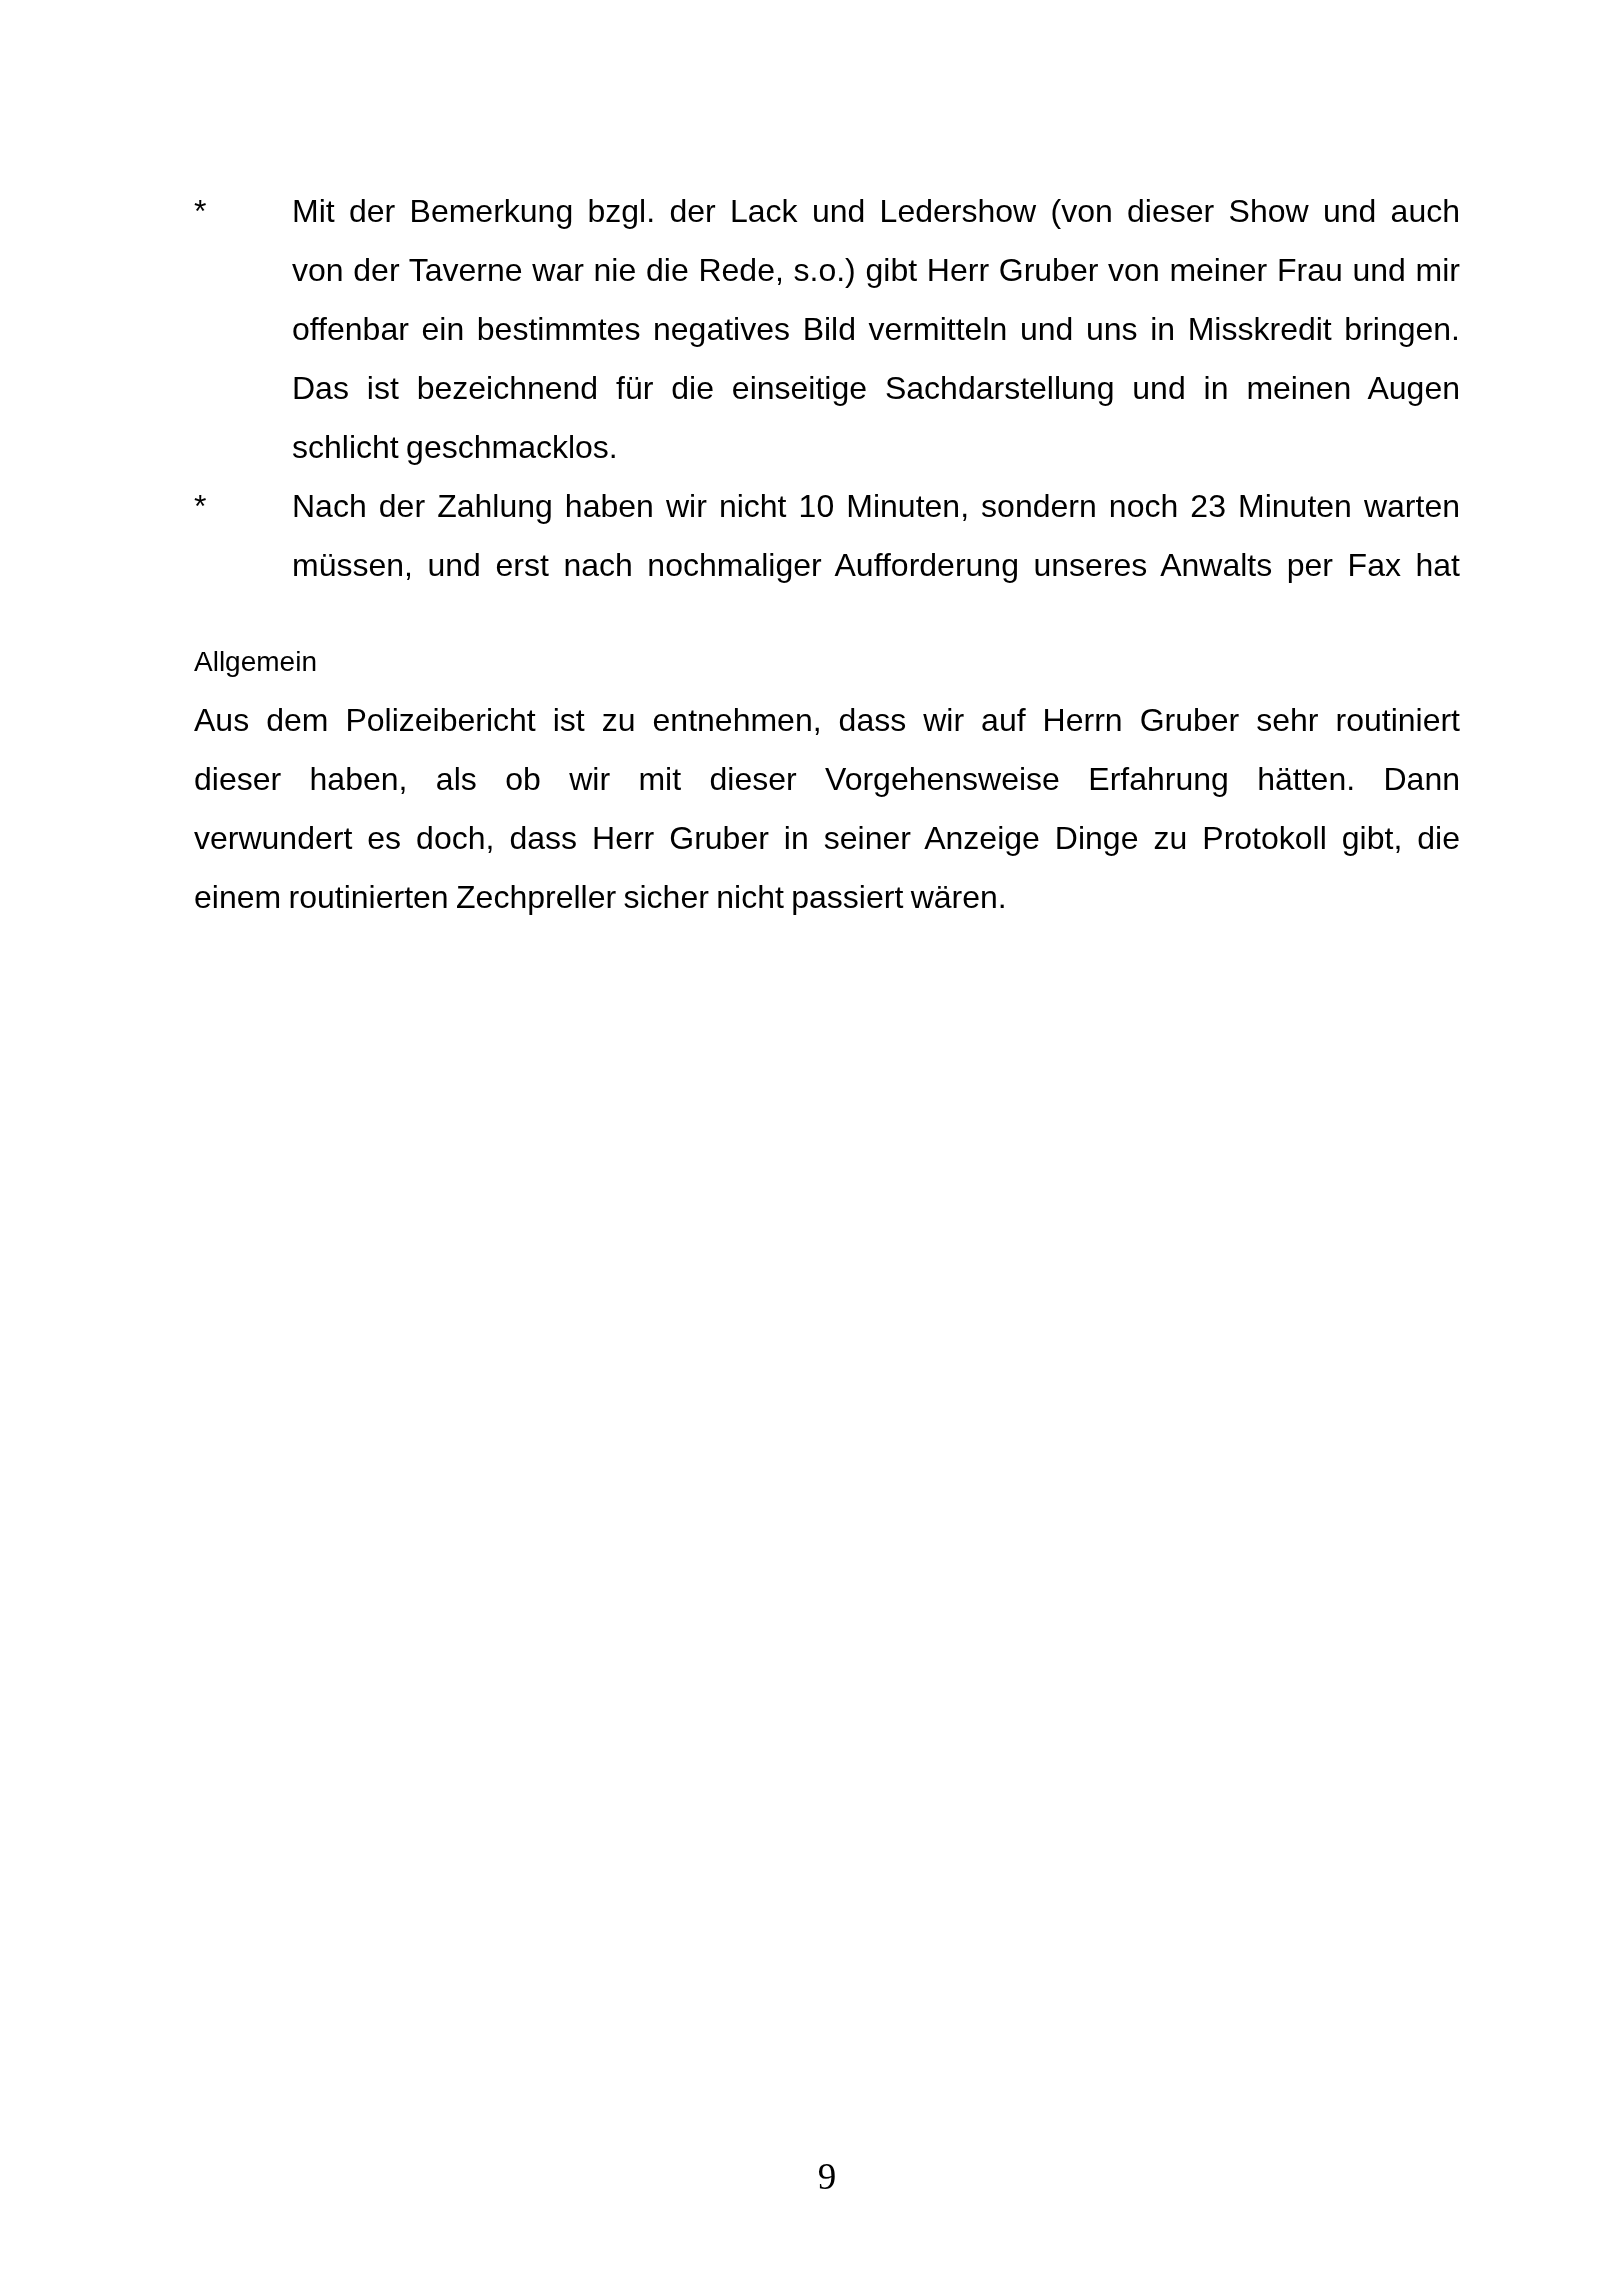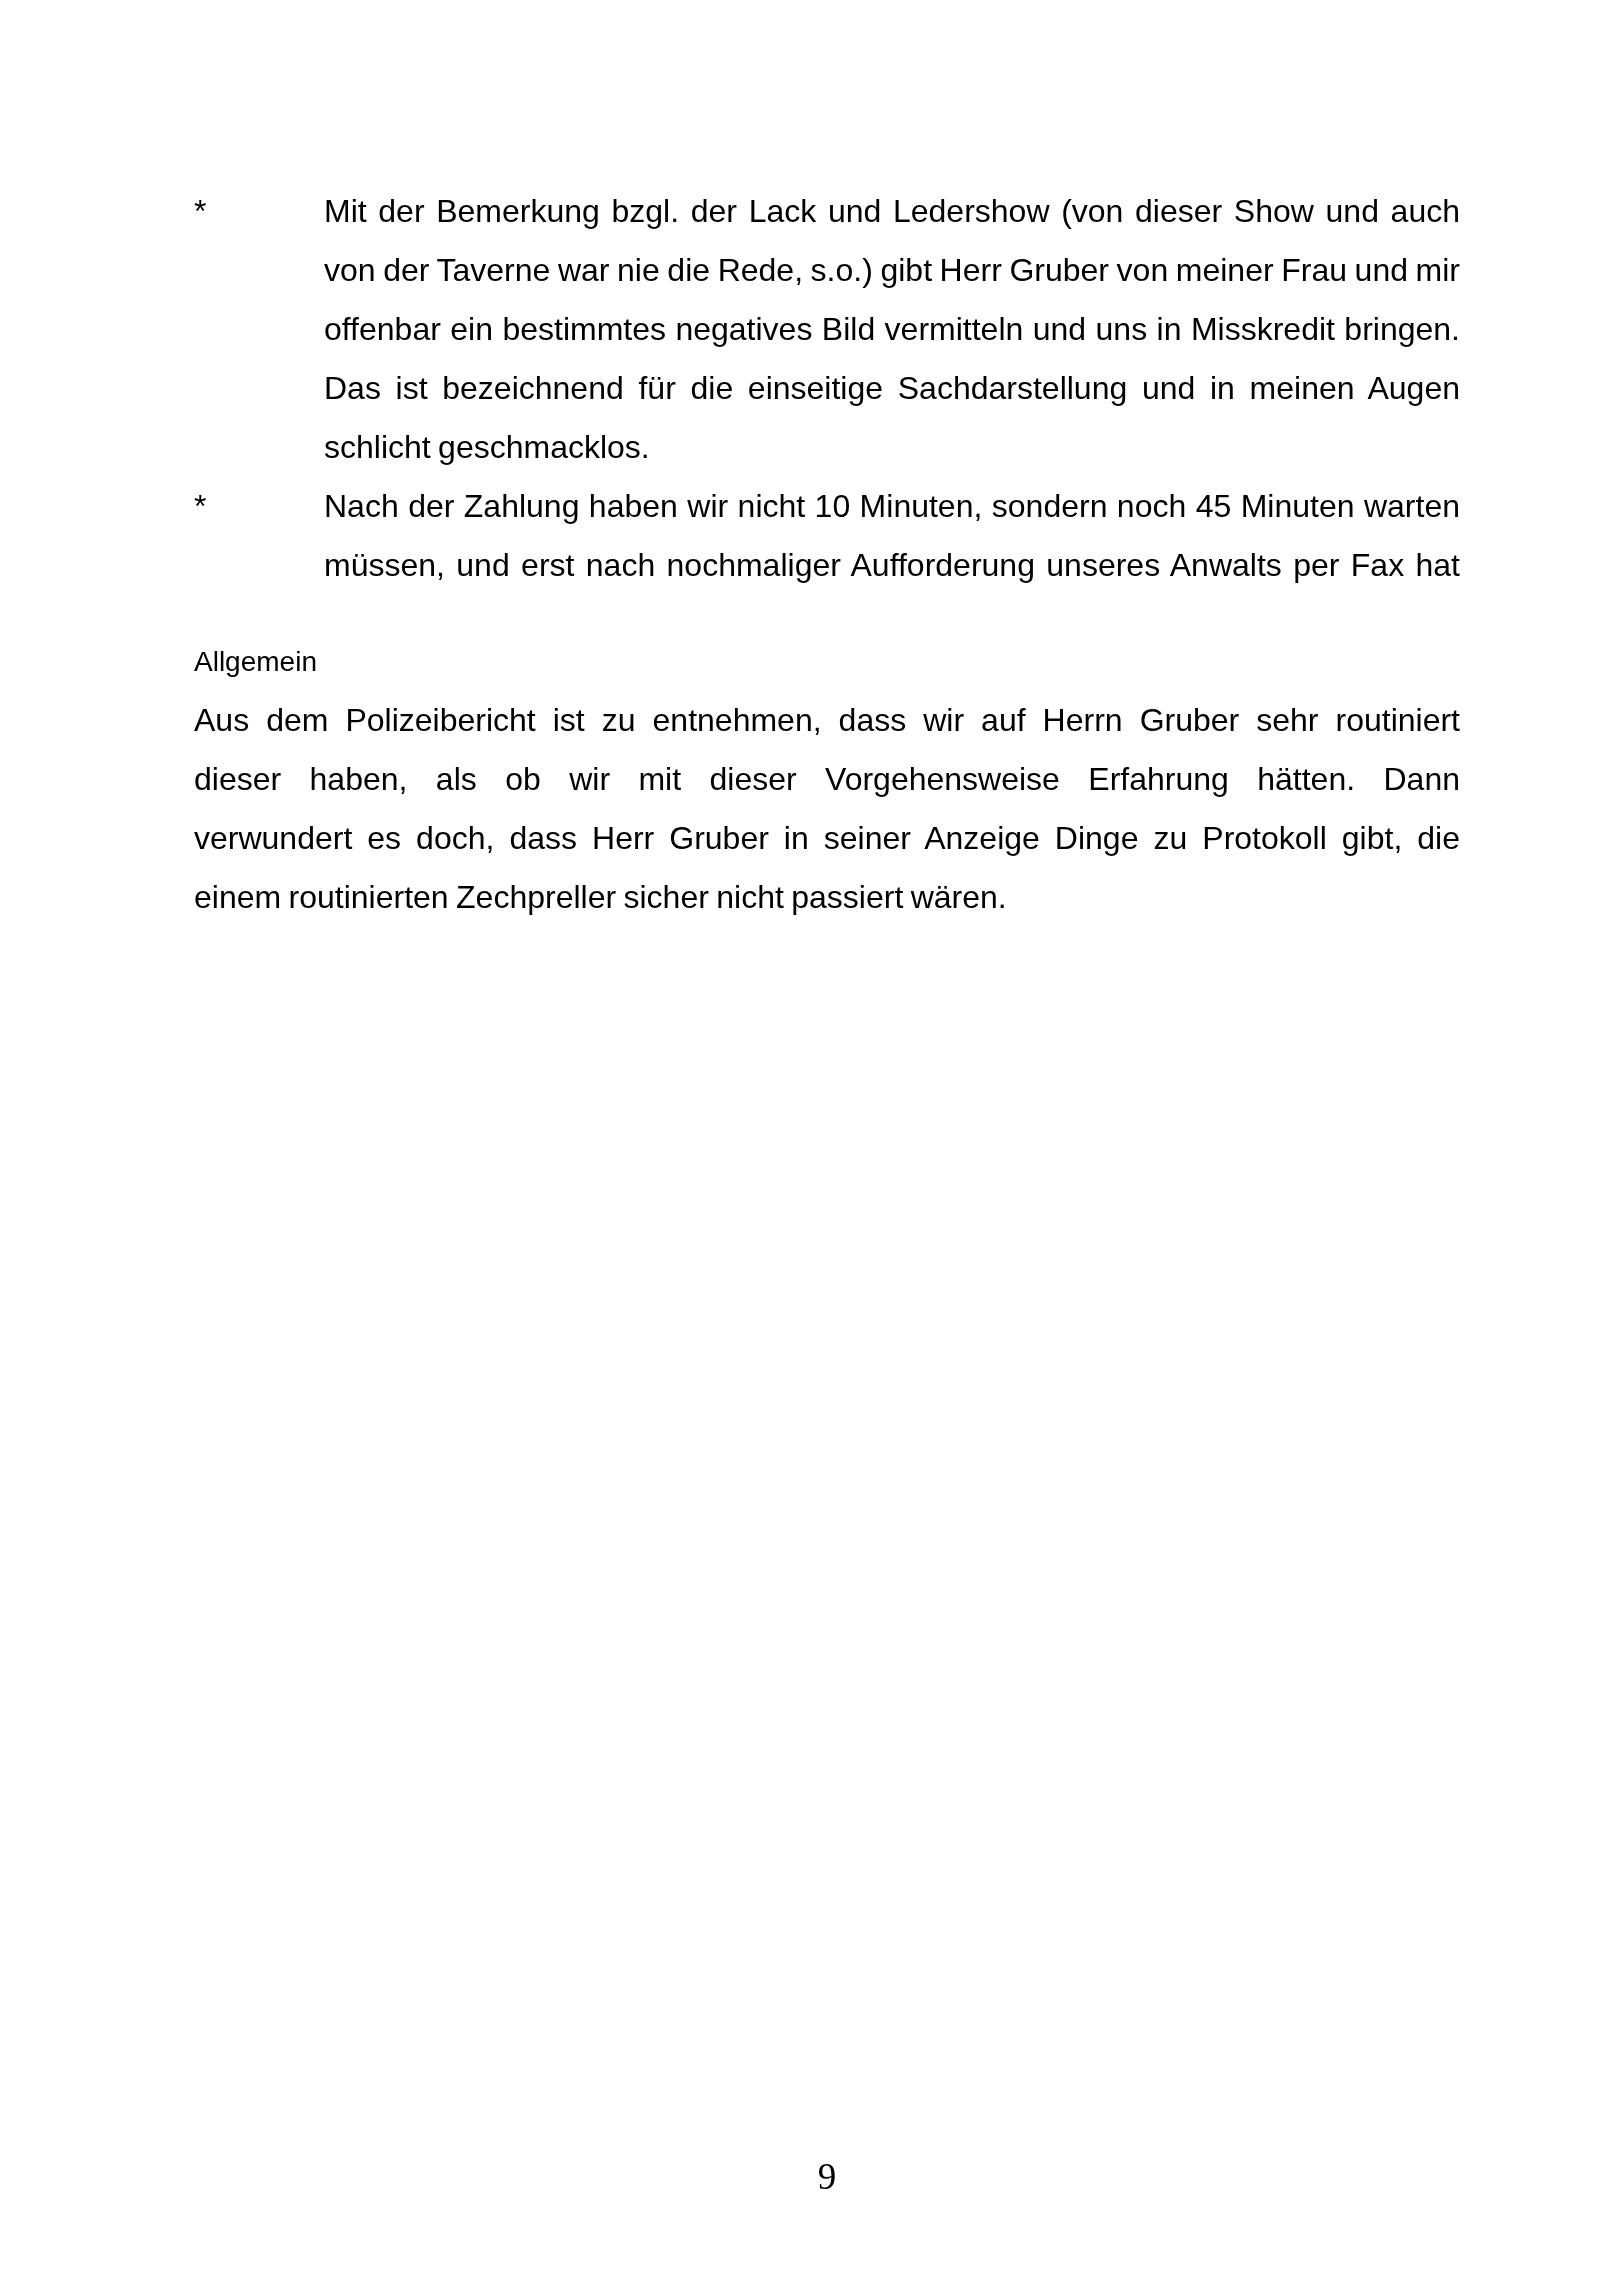--- a/index.html
+++ b/index.html
@@ -29,21 +29,20 @@
   .bullet-marker {
     flex: 0 0 98px;
     width: 98px;
     font-size: 32px;
     line-height: 59px;
     text-align: left;
   }
   .bullet-text {
     flex: 1 1 auto;
     min-width: 0;
-    margin-left: 32px;
   }
   .line {
     font-size: 32px;
     line-height: 59px;
     word-spacing: -1.5px;
     white-space: normal;
   }
   .j {
     text-align: justify;
     text-align-last: justify;
@@ -81,21 +80,21 @@
         <div class="line j">von der Taverne war nie die Rede, s.o.) gibt Herr Gruber von meiner Frau und mir</div>
         <div class="line j">offenbar ein bestimmtes negatives Bild vermitteln und uns in Misskredit bringen.</div>
         <div class="line j">Das ist  bezeichnend für die einseitige Sachdarstellung und in meinen Augen</div>
         <div class="line last">schlicht geschmacklos.</div>
       </div>
     </div>
 
     <div class="bullet-item">
       <div class="bullet-marker">*</div>
       <div class="bullet-text">
-        <div class="line j">Nach der Zahlung haben wir nicht 10 Minuten, sondern noch 45 Minuten warten</div>
+        <div class="line j">Nach der Zahlung haben wir nicht 10 Minuten, sondern noch 23 Minuten warten</div>
         <div class="line j">müssen, und erst nach nochmaliger Aufforderung unseres Anwalts per Fax hat</div>
       </div>
     </div>
 
     <div class="section-heading">Allgemein</div>
 
     <div class="paragraph">
       <div class="line j">Aus dem Polizeibericht ist zu entnehmen, dass wir auf Herrn Gruber sehr routiniert</div>
       <div class="line j">dieser haben, als ob wir mit dieser Vorgehensweise Erfahrung hätten. Dann</div>
       <div class="line j">verwundert es doch, dass Herr Gruber in seiner Anzeige Dinge zu Protokoll gibt, die</div>

